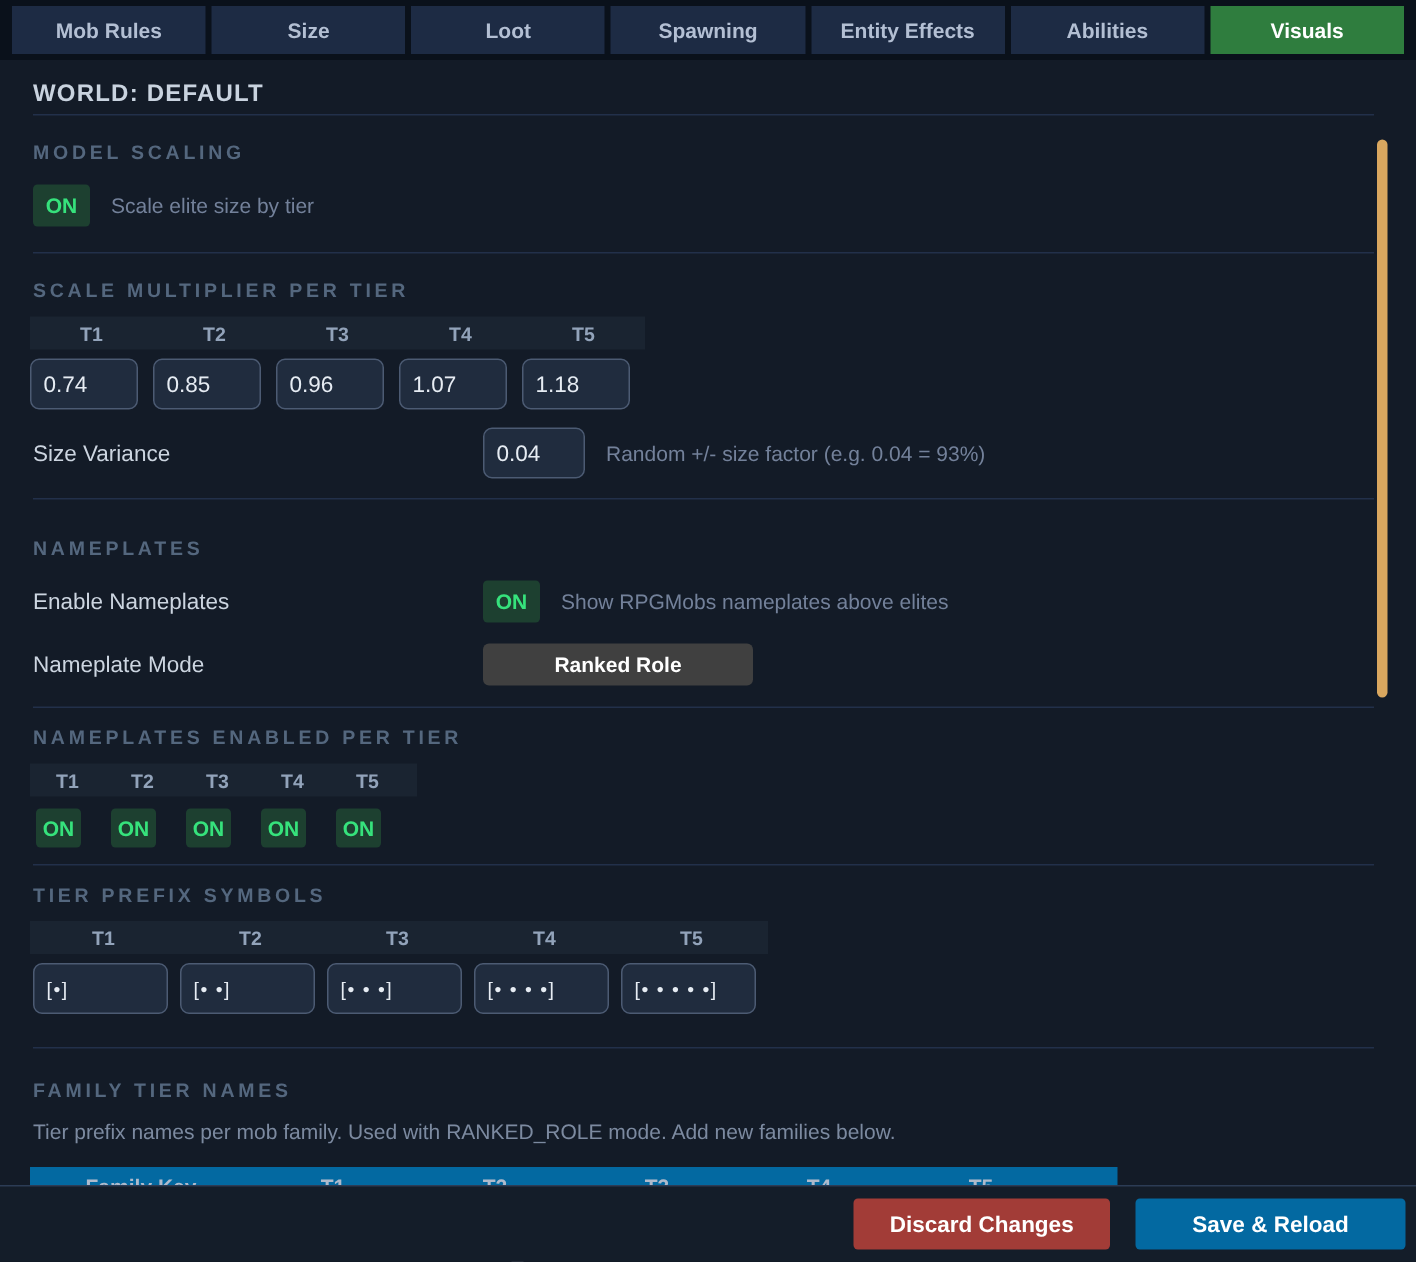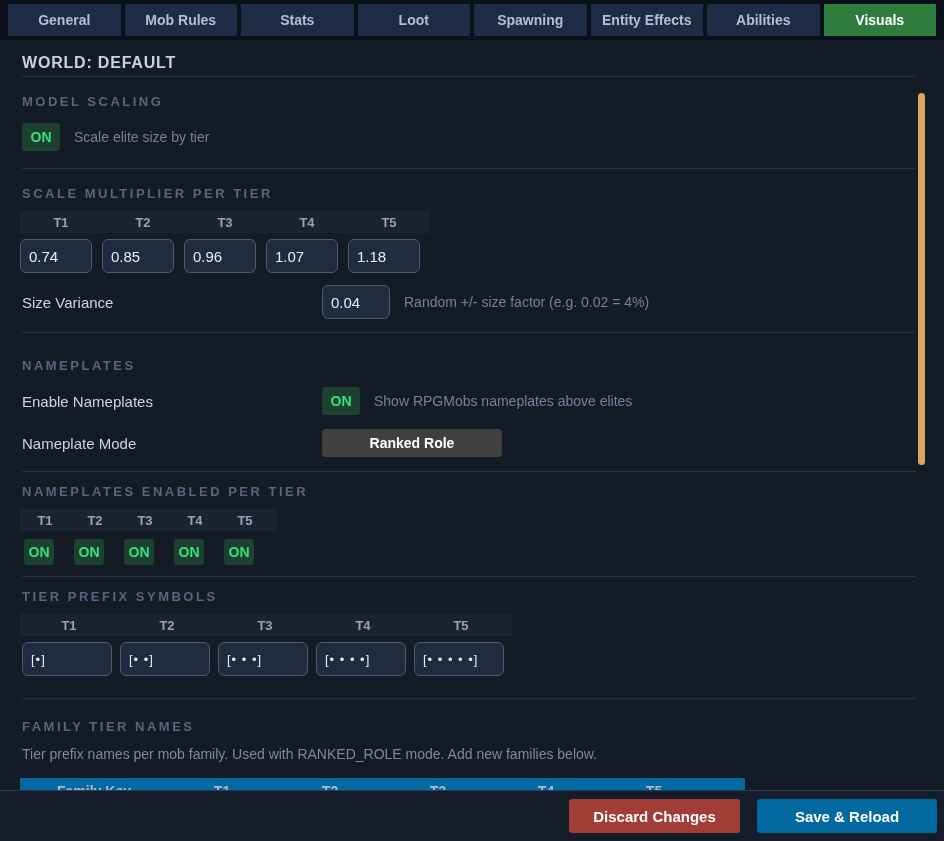--- a/index.html
+++ b/index.html
@@ -177,23 +177,22 @@
     left:341px; bottom:0;
     width:8px; height:5px;
     background:#6b7687;
     border-radius:2px 2px 0 0;
   }
 </style>
 </head>
 <body>
 
 <div class="tabbar">
-  <div class="tab">General</div>
   <div class="tab">Mob Rules</div>
-  <div class="tab">Stats</div>
+  <div class="tab">Size</div>
   <div class="tab">Loot</div>
   <div class="tab">Spawning</div>
   <div class="tab">Entity Effects</div>
   <div class="tab">Abilities</div>
   <div class="tab active">Visuals</div>
 </div>
 
 <div class="content">
 
   <div class="world-title">WORLD: DEFAULT</div>
@@ -219,21 +218,21 @@
     <input class="field" value="0.74" style="">
     <input class="field" value="0.85" style="">
     <input class="field" value="0.96" style="">
     <input class="field" value="1.07" style="">
     <input class="field" value="1.18" style="">
   </div>
 
   <div class="row" style="margin-top:15px">
     <div class="label">Size Variance</div>
     <input class="field" style="width: 68px;" value="0.04">
-    <div class="hint">Random +/- size factor (e.g. 0.02 = 4%)</div>
+    <div class="hint">Random +/- size factor (e.g. 0.04 = 93%)</div>
   </div>
 
   <div class="divider" style="margin-top:16px"></div>
 
   <div class="section-title" style="margin-top:25px">NAMEPLATES</div>
   <div class="row">
     <div class="label">Enable Nameplates</div>
     <button class="toggle-on">ON</button>
     <div class="hint">Show RPGMobs nameplates above elites</div>
   </div>

